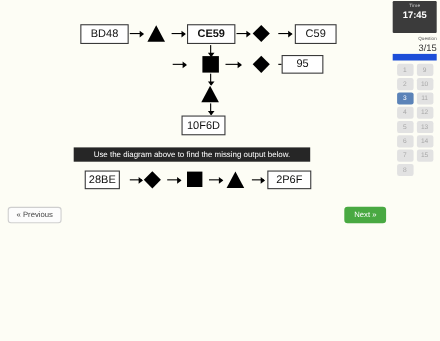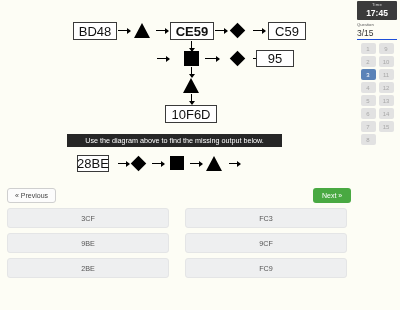--- a/index.html
+++ b/index.html
@@ -22,38 +22,38 @@
     top: 0;
     width: 46px;
     height: 310px;
     background: #fdfdf5;
   }
   #timer-box {
     margin: 1px 3px 0 3px;
     background: #3b3b3b;
     color: #ffffff;
     text-align: center;
-    padding: 1px 0 2px 0;
+    padding: 1px 0 12px 0;
     border-radius: 1px;
   }
   #timer-label {
     font-size: 4.2px;
     letter-spacing: .2px;
     line-height: 6px;
     color: #d8d8d8;
   }
   #timer-value {
     font-size: 8.5px;
     font-weight: bold;
     line-height: 10px;
   }
   #question-box {
     margin: 2px 3px 0 3px;
-    text-align: left;
-    border-bottom: 1px solid #1d4ed8;
+    text-align: right;
+    border-bottom: 6px solid #1d4ed8;
     padding-bottom: 1px;
   }
   #question-label {
     font-size: 4.2px;
     color: #555;
     line-height: 6px;
   }
   #question-value {
     font-size: 8.5px;
     color: #333;
@@ -94,21 +94,21 @@
   
   #diagram {
     position: relative;
     width: 354px;
     height: 128px;
   }
   .vbox {
     position: absolute;
     border: 1.3px solid #3a3a3a;
     background: #ffffff;
-    font-size: 13px;
+    font-size: 10px;
     color: #111;
     display: flex;
     align-items: center;
     justify-content: center;
     box-sizing: border-box;
   }
   .tri {
     position: absolute;
     width: 0;
     height: 0;
@@ -252,53 +252,46 @@
     <div class="sq" style="left:184px; top:51px; width:15px; height:15px;"></div>
     <div class="arrow-h" style="left:205px; top:58px; width:14px;"></div>
     <div class="dia" style="left:232px; top:53px; width:11px; height:11px;"></div>
     <div class="arrow-h" style="left:253px; top:58px; width:12px;"></div>
     <div class="vbox" style="left:256px; top:50px; width:38px; height:17px;">95</div>
 
     <div class="arrow-v" style="left:191px; top:67px; height:10px;"></div>
     <div class="tri" style="left:183px; top:78px;"></div>
     <div class="arrow-v" style="left:191px; top:94px; height:10px;"></div>
 
-    <div class="vbox" style="left:165px; top:105px; width:52px; height:18px;">10F6D</div>
+    <div class="vbox" style="left:165px; top:105px; width:40px; height:18px;">10F6D</div>
   </div>
 
   <div id="banner">Use the diagram above to find the missing output below.</div>
 
   <div id="seq">
     <div class="vbox" style="left:77px; top:3px; width:32px; height:17px;">28BE</div>
     <div class="arrow-h" style="left:118px; top:11px; width:11px;"></div>
     <div class="dia" style="left:133px; top:6px; width:11px; height:11px;"></div>
     <div class="arrow-h" style="left:152px; top:11px; width:12px;"></div>
     <div class="sq" style="left:170px; top:4px; width:14px; height:14px;"></div>
     <div class="arrow-h" style="left:190px; top:11px; width:12px;"></div>
     <div class="tri" style="left:206px; top:4px;"></div>
     <div class="arrow-h" style="left:229px; top:11px; width:11px;"></div>
+    <div class="vbox" style="left:243px; top:3px; width:40px; height:17px;">2P6F</div>
   </div>
 
   <div id="prev-btn">
     <span>«</span>
     <span>Previous</span>
   </div>
   <div id="next-btn">
     <span>Next</span>
     <span>»</span>
   </div>
 
-  <div id="options">
-      <div class="opt">3CF</div>
-      <div class="opt">FC3</div>
-      <div class="opt">9BE</div>
-      <div class="opt">9CF</div>
-      <div class="opt">2BE</div>
-      <div class="opt">FC9</div>
-    </div>
 </div>
 
 <div id="sidebar">
   <div id="timer-box">
     <div id="timer-label">Time</div>
     <div id="timer-value">17:45</div>
   </div>
   <div id="question-box">
     <div id="question-label">Question</div>
     <div id="question-value">3/15</div>

